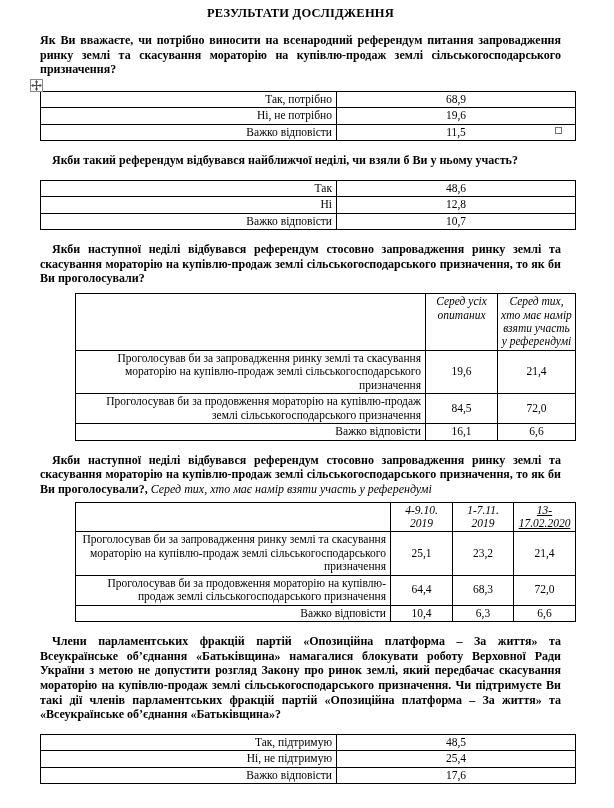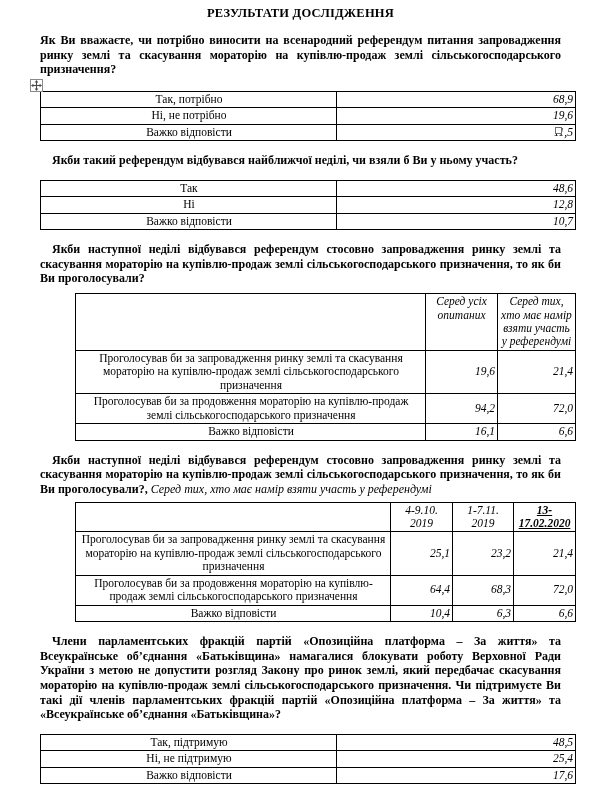--- a/index.html
+++ b/index.html
@@ -48,30 +48,30 @@
   }
   table.simple { width: 535px; }
   table.wide { width: 500px; }
   td {
     border: 1px solid #000;
     font-size: 11.5px;
     line-height: 1.17;
     vertical-align: top;
     overflow: hidden;
   }
-  td.lbl { padding: 1px 4px 1px 5px; text-align: center; }
-  td.val { padding: 1px 2px; text-align: right; font-style: italic; }
+  td.lbl { padding: 1px 4px 1px 5px; text-align: right; }
+  td.val { padding: 1px 2px; text-align: center; }
   td.mid { vertical-align: middle; }
   td.hdr {
     font-style: italic;
     text-align: center;
     padding: 1px 2px;
   }
   td.hdr.pre { white-space: pre-line; }
-  td.hdr.hd-strong { font-weight: bold; text-decoration: underline; }
+  td.hdr.hd-strong { font-weight: normal; text-decoration: underline; }
 
   .move-handle {
     position: absolute;
     left: -10px; top: -12px;
     width: 13px; height: 13px;
     background: #fff;
     border: 1px solid #8a8a8a;
     display: flex; align-items: center; justify-content: center;
     box-sizing: border-box;
     cursor: move;
@@ -168,21 +168,21 @@
         <td class="hdr">Серед усіх опитаних</td>
         <td class="hdr">Серед тих, хто має намір взяти участь у референдумі</td>
       </tr>
       <tr>
         <td class="lbl">Проголосував би за запровадження ринку землі та скасування мораторію на купівлю-продаж землі сільськогосподарського призначення</td>
         <td class="val mid">19,6</td>
         <td class="val mid">21,4</td>
       </tr>
       <tr>
         <td class="lbl">Проголосував би за продовження мораторію на купівлю-продаж землі сільськогосподарського призначення</td>
-        <td class="val mid">94,2</td>
+        <td class="val mid">84,5</td>
         <td class="val mid">72,0</td>
       </tr>
       <tr>
         <td class="lbl">Важко відповісти</td>
         <td class="val mid">16,1</td>
         <td class="val mid">6,6</td>
       </tr>
     </tbody>
       </table>
   </div>

